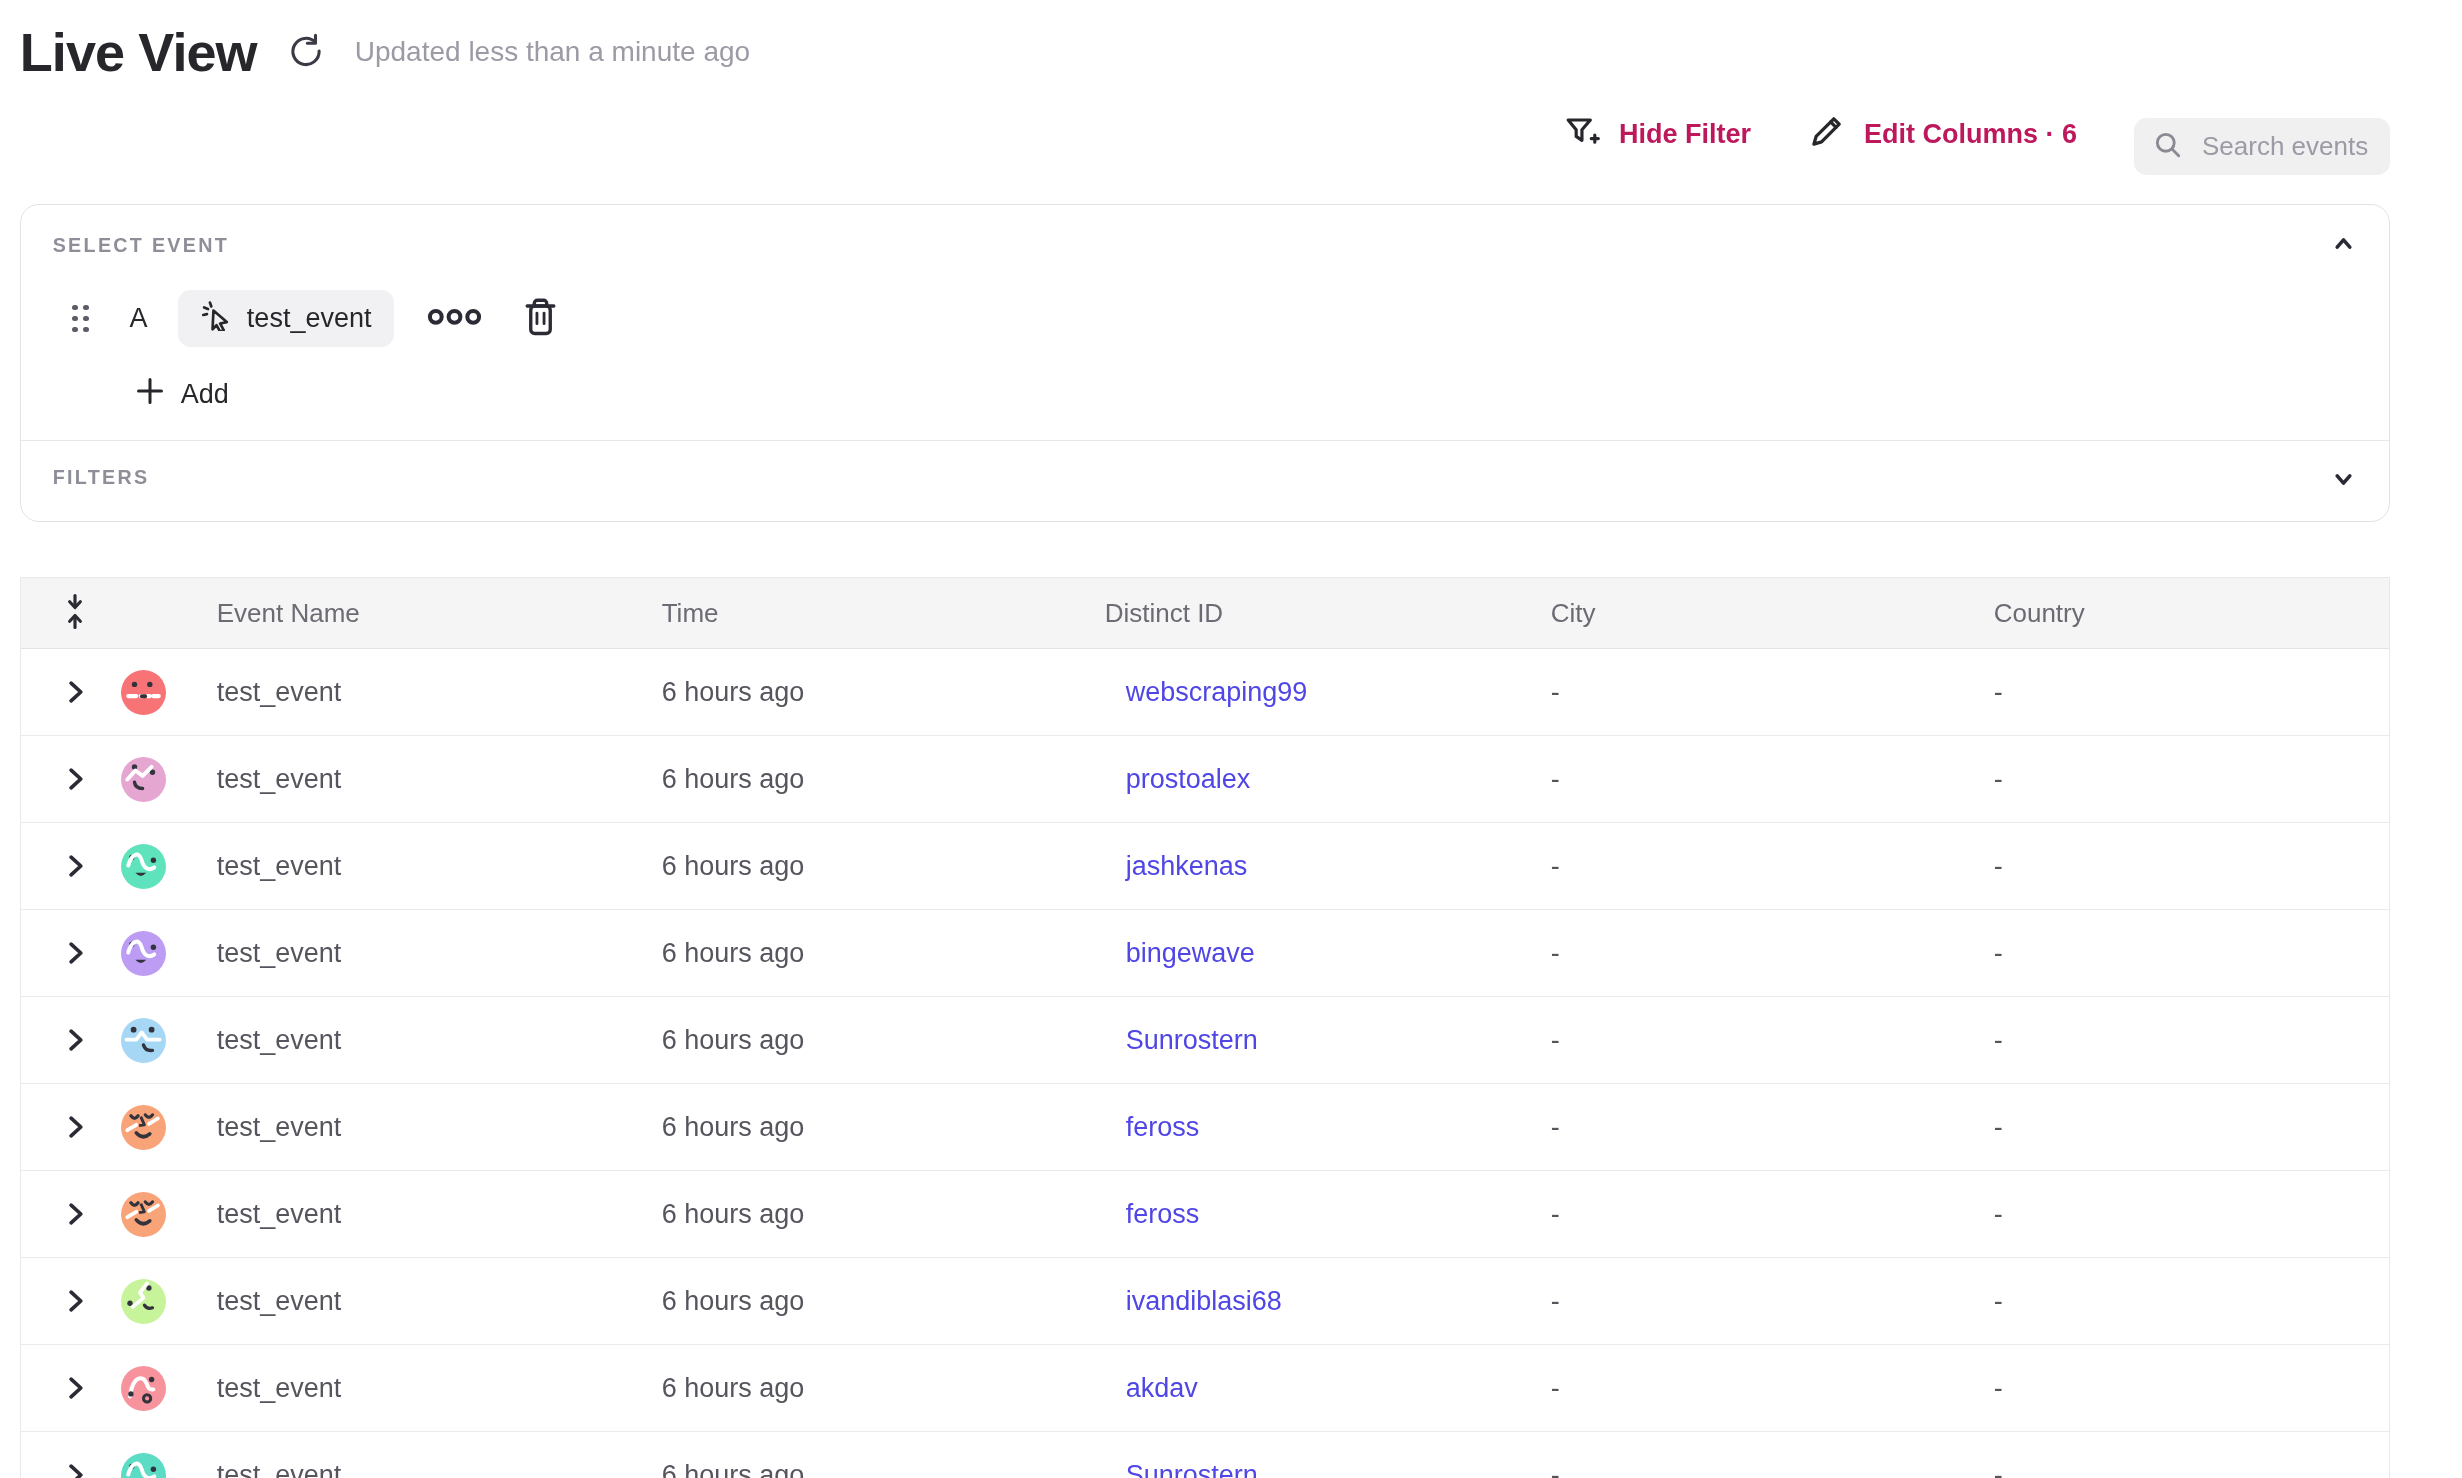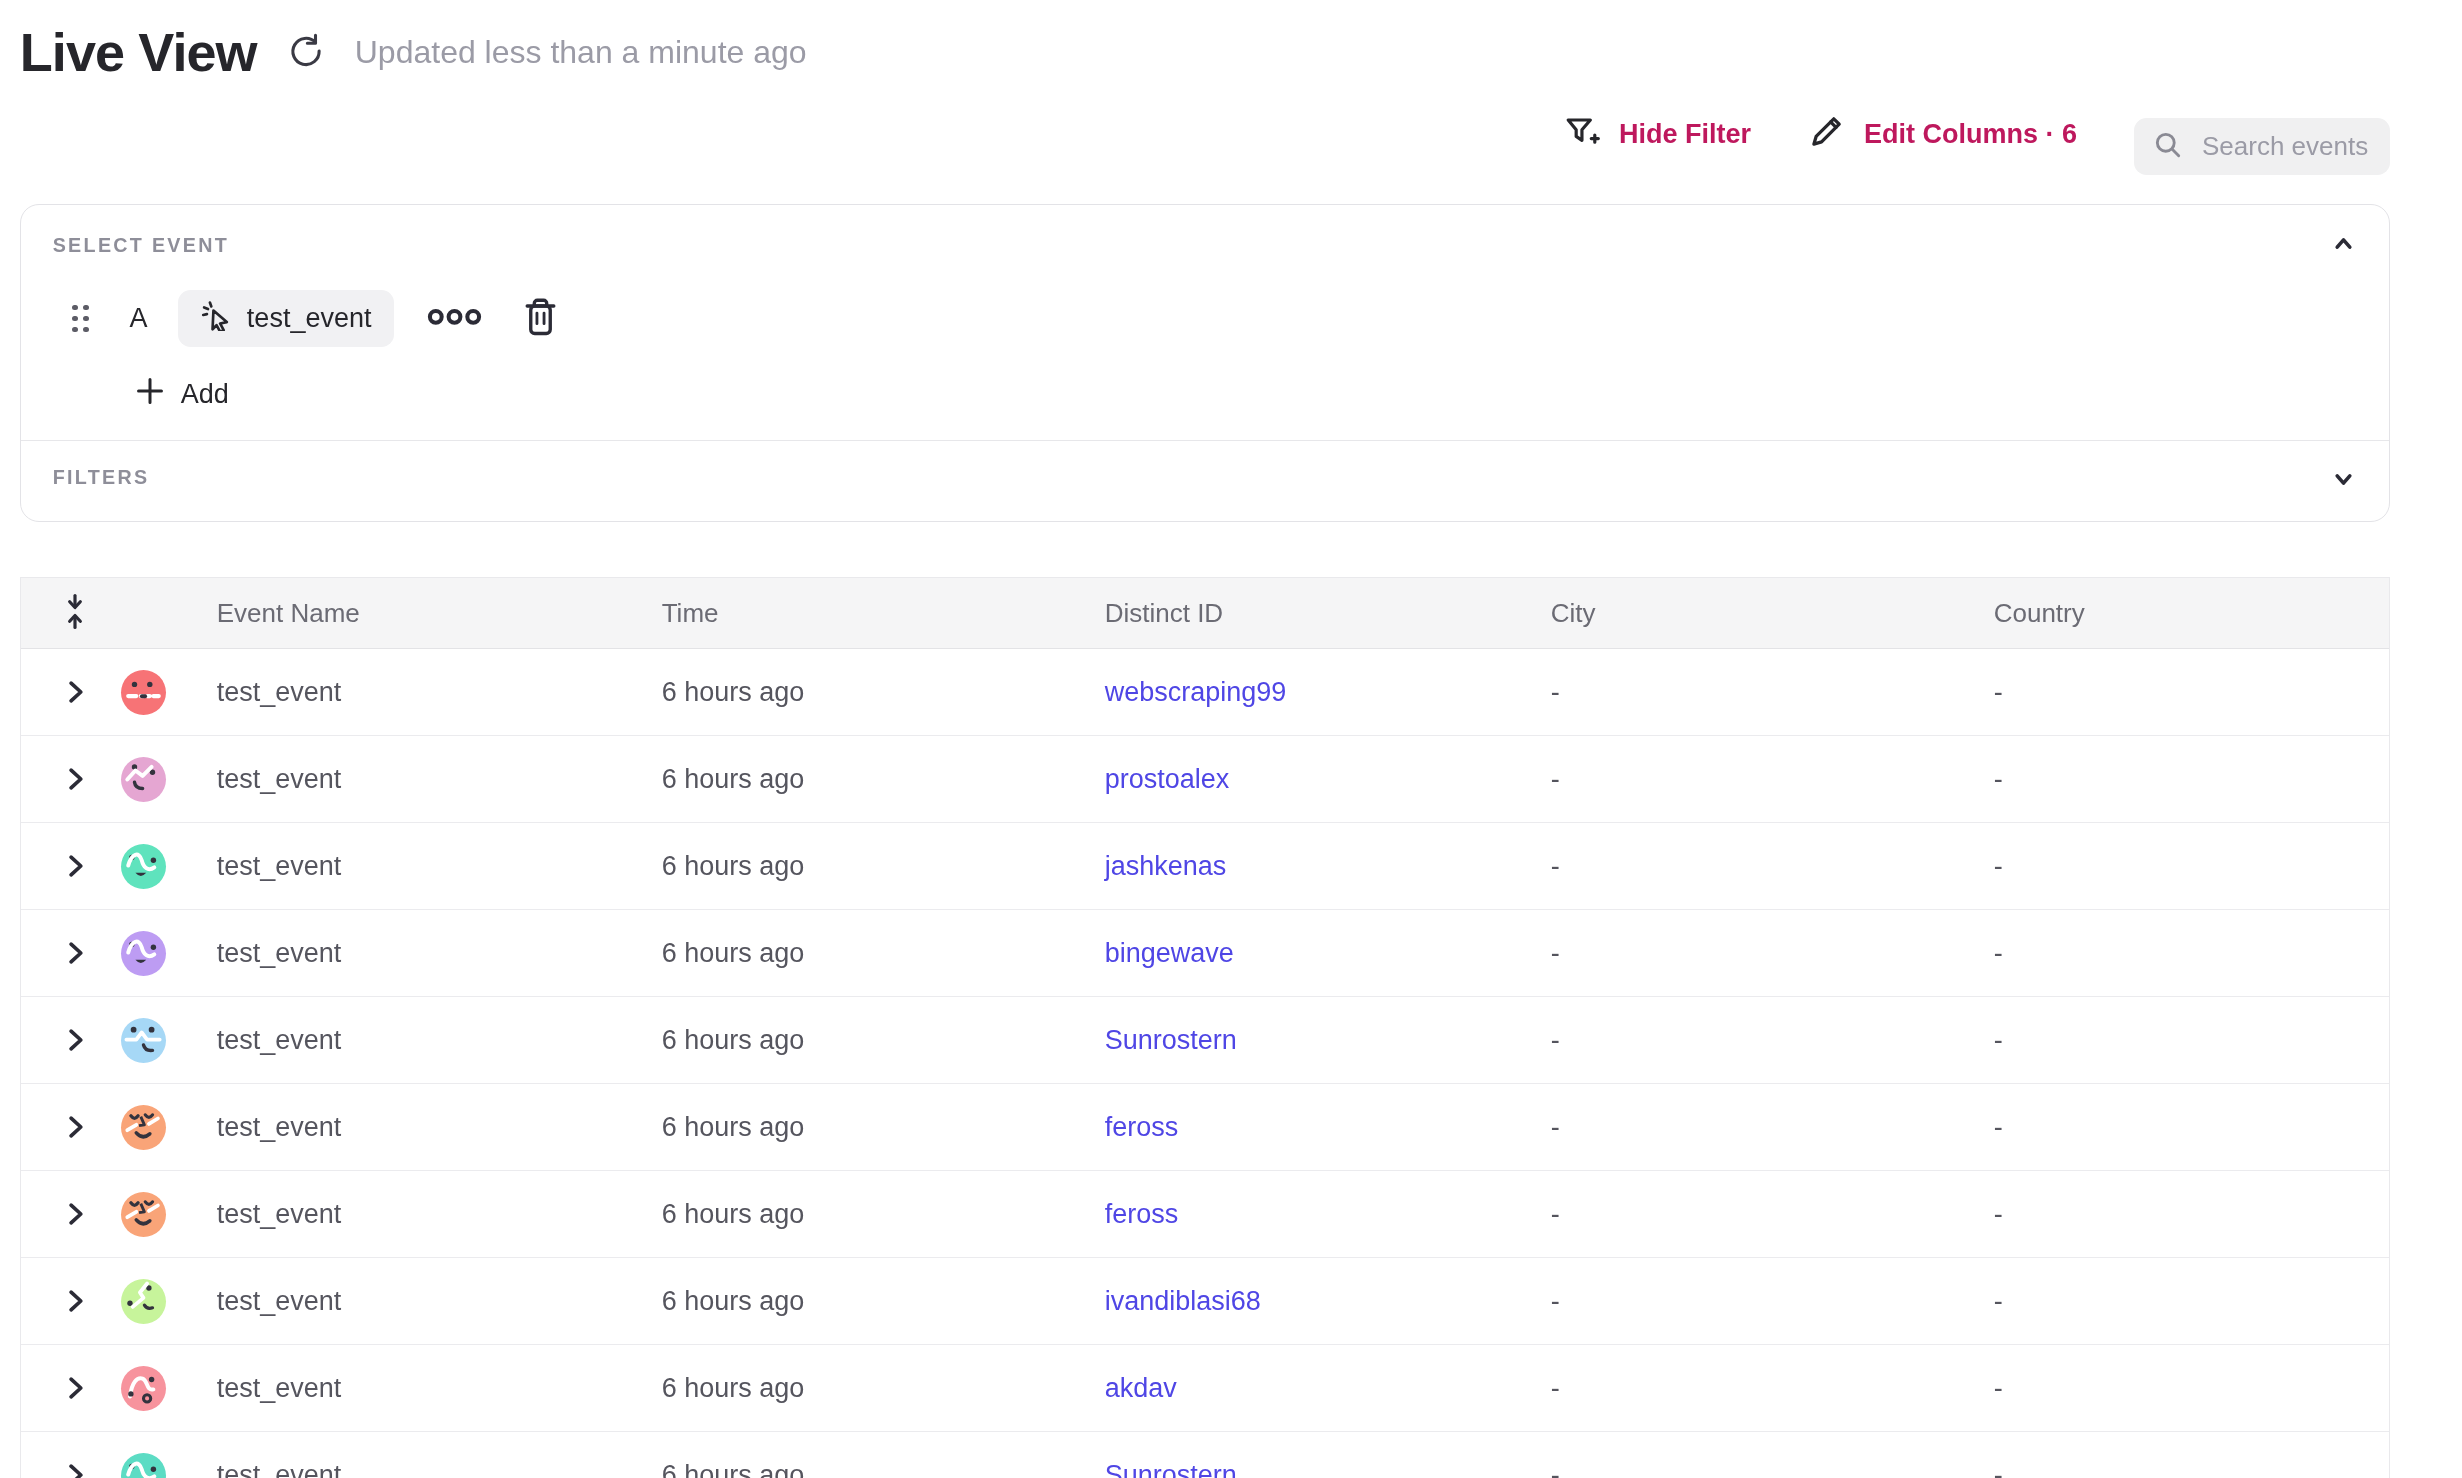--- a/index.html
+++ b/index.html
@@ -3,21 +3,21 @@
 <meta charset="utf-8">
 <style>
   html,body{margin:0;padding:0;width:2462px;height:1478px;overflow:hidden;background:#ffffff;
     font-family:"Liberation Sans", sans-serif;color:#26262b;}
   .page{padding:0 72px 0 19.7px;}
 
   
   .title-row{display:flex;align-items:center;margin-top:27px;height:50px;gap:30px;}
   .title-row h1{font-size:54px;font-weight:700;letter-spacing:-0.9px;margin:0;color:#26262b;}
   .refresh-btn{background:none;border:none;padding:0;cursor:pointer;display:flex;align-items:center;}
-  .updated{font-size:32px;color:#9b9ba6;}
+  .updated{font-size:28px;color:#9b9ba6;}
 
   
   .toolbar{display:flex;justify-content:flex-end;align-items:center;margin-top:29px;height:57px;column-gap:57px;}
   .tool-btn{display:flex;align-items:center;gap:18px;background:none;border:none;padding:0;cursor:pointer;
     font-family:inherit;font-size:27px;font-weight:600;color:#be185d;}
   .search{display:flex;align-items:center;gap:16px;background:#f0f0f1;border-radius:12.5px;
     width:256px;height:57px;padding:0 18px;box-sizing:border-box;margin-top:24px;}
   .search input{border:none;outline:none;background:transparent;font-family:inherit;font-size:26px;
     color:#55555e;width:179px;}
   .search input::placeholder{color:#9b9ba6;}
@@ -49,21 +49,21 @@
   .cell{display:flex;align-items:center;box-sizing:border-box;}
   .c-exp{flex:0 0 100px;justify-content:center;padding-left:9px;}
   .c-av{flex:0 0 96px;}
   .c-event{flex:0 0 445px;}
   .c-time{flex:0 0 443px;}
   .c-id{flex:0 0 446px;}
   .c-city{flex:0 0 443px;}
   .c-country{flex:1 1 auto;}
   .th{font-size:26px;color:#6b6b74;}
   .trow .cell{font-size:27px;color:#55555e;}
-  .id-link{color:#4f46e5;text-decoration:none;cursor:pointer;}
+  .id-link{color:#4f46e5;text-decoration:none;cursor:pointer;margin-left:21px;}
   .avatar{width:45px;height:45px;border-radius:50%;display:inline-flex;}
   .expander{display:flex;align-items:center;cursor:pointer;}
 </style>
 </head>
 <body>
 
 <div class="page">
 
   <div class="title-row">
     <h1>Live View</h1>

